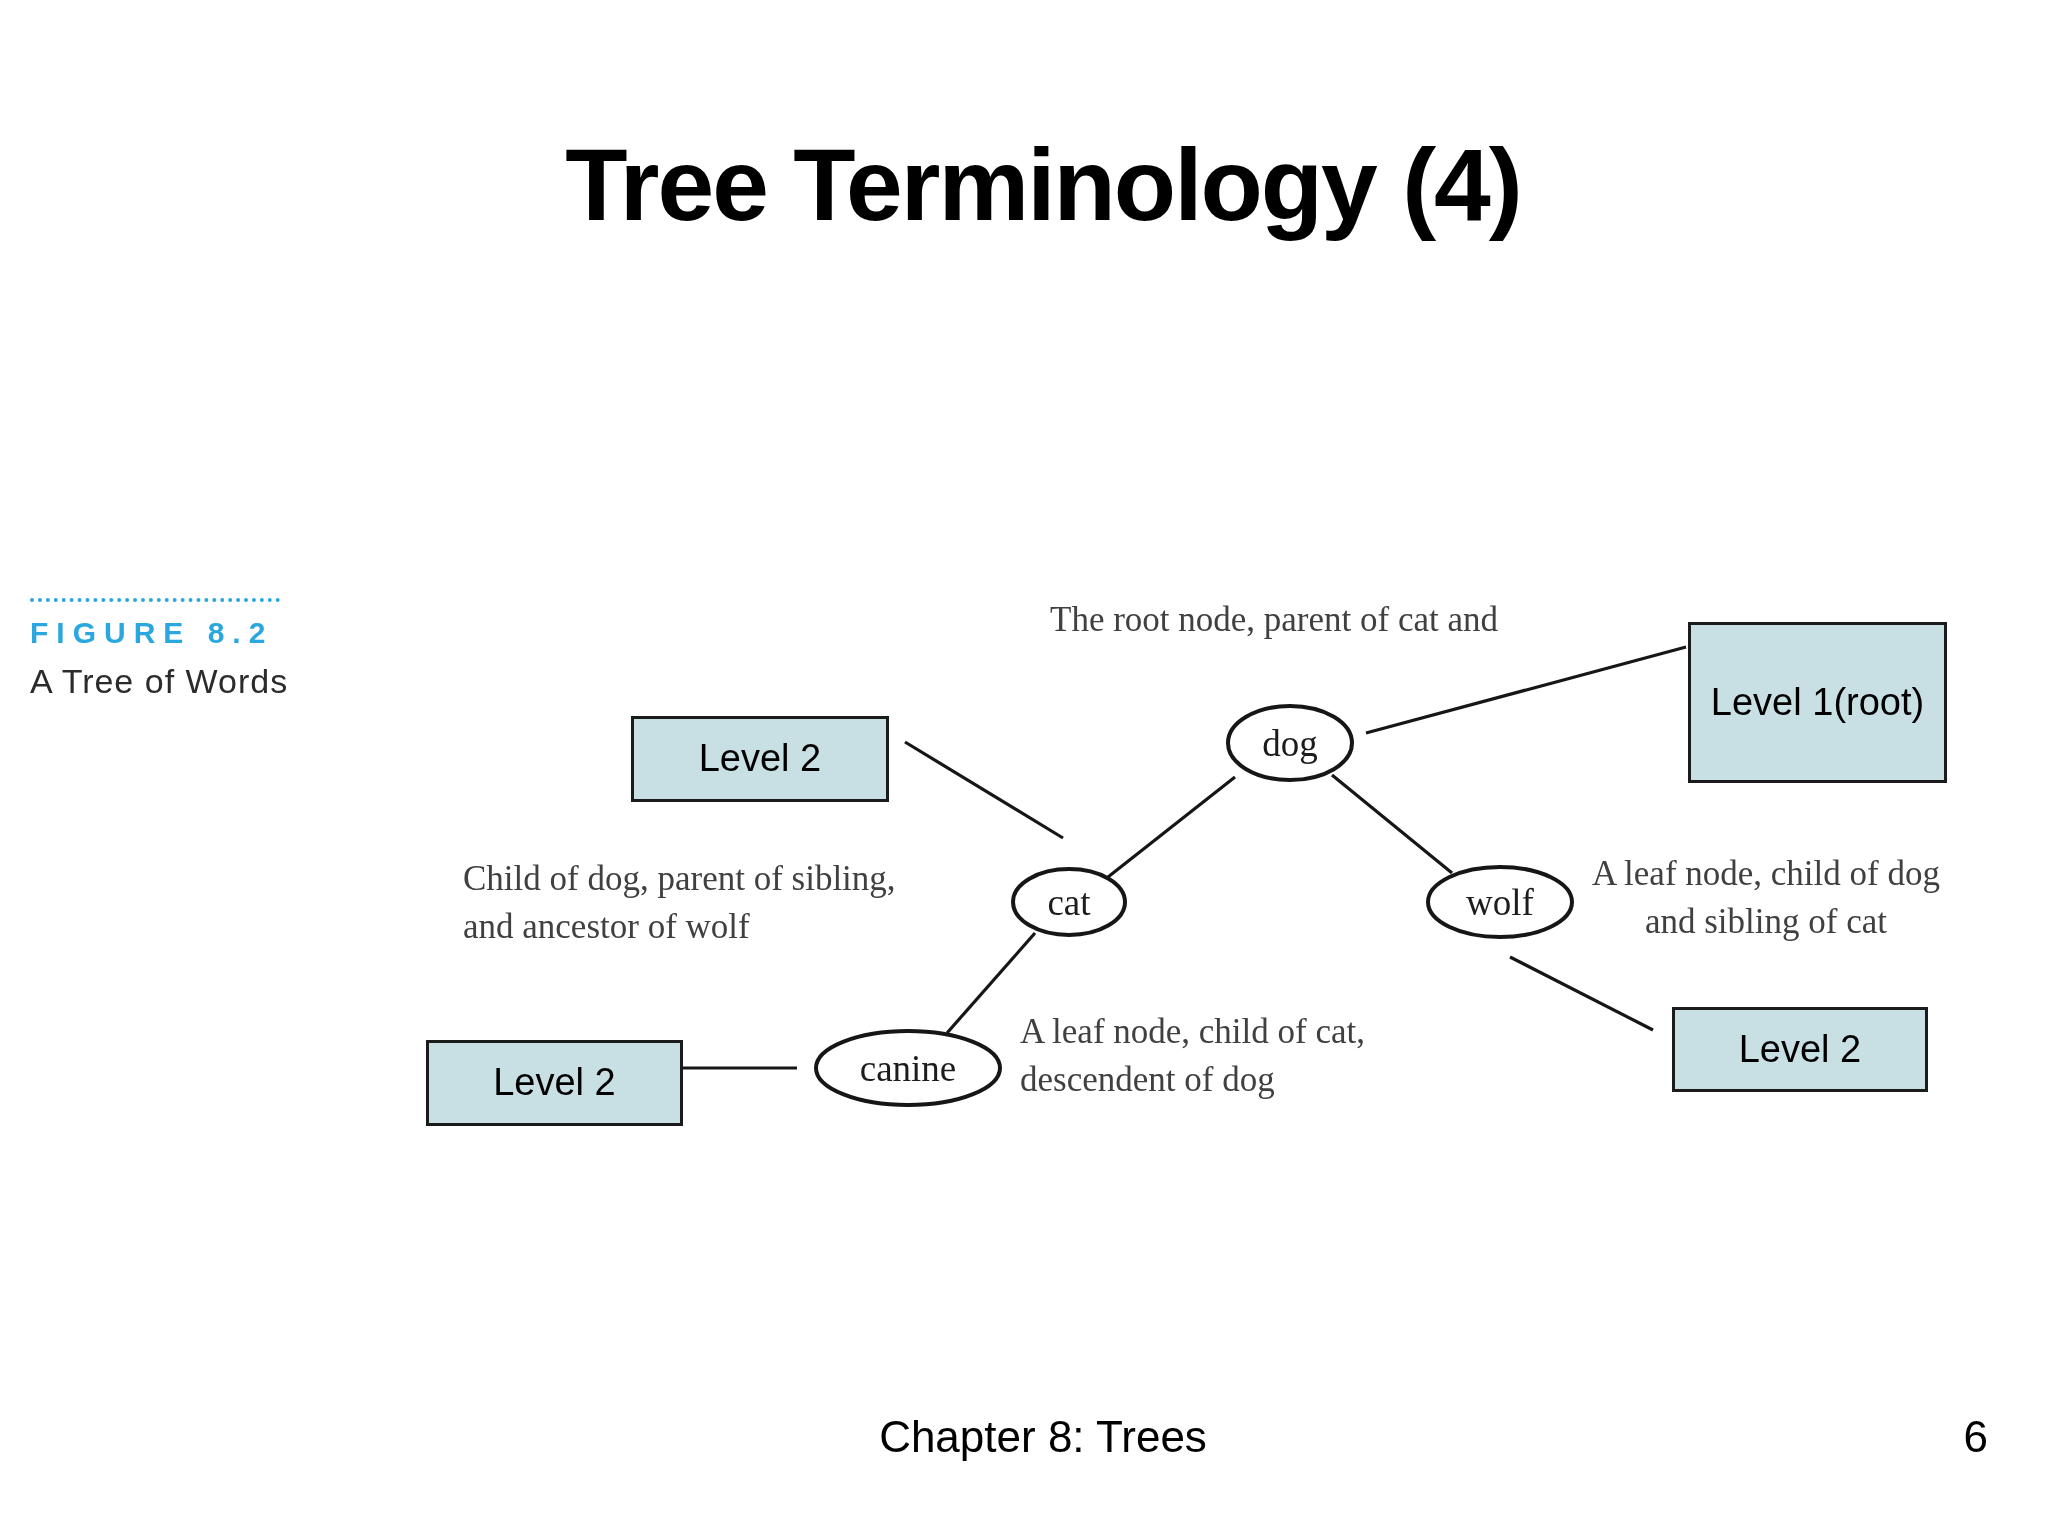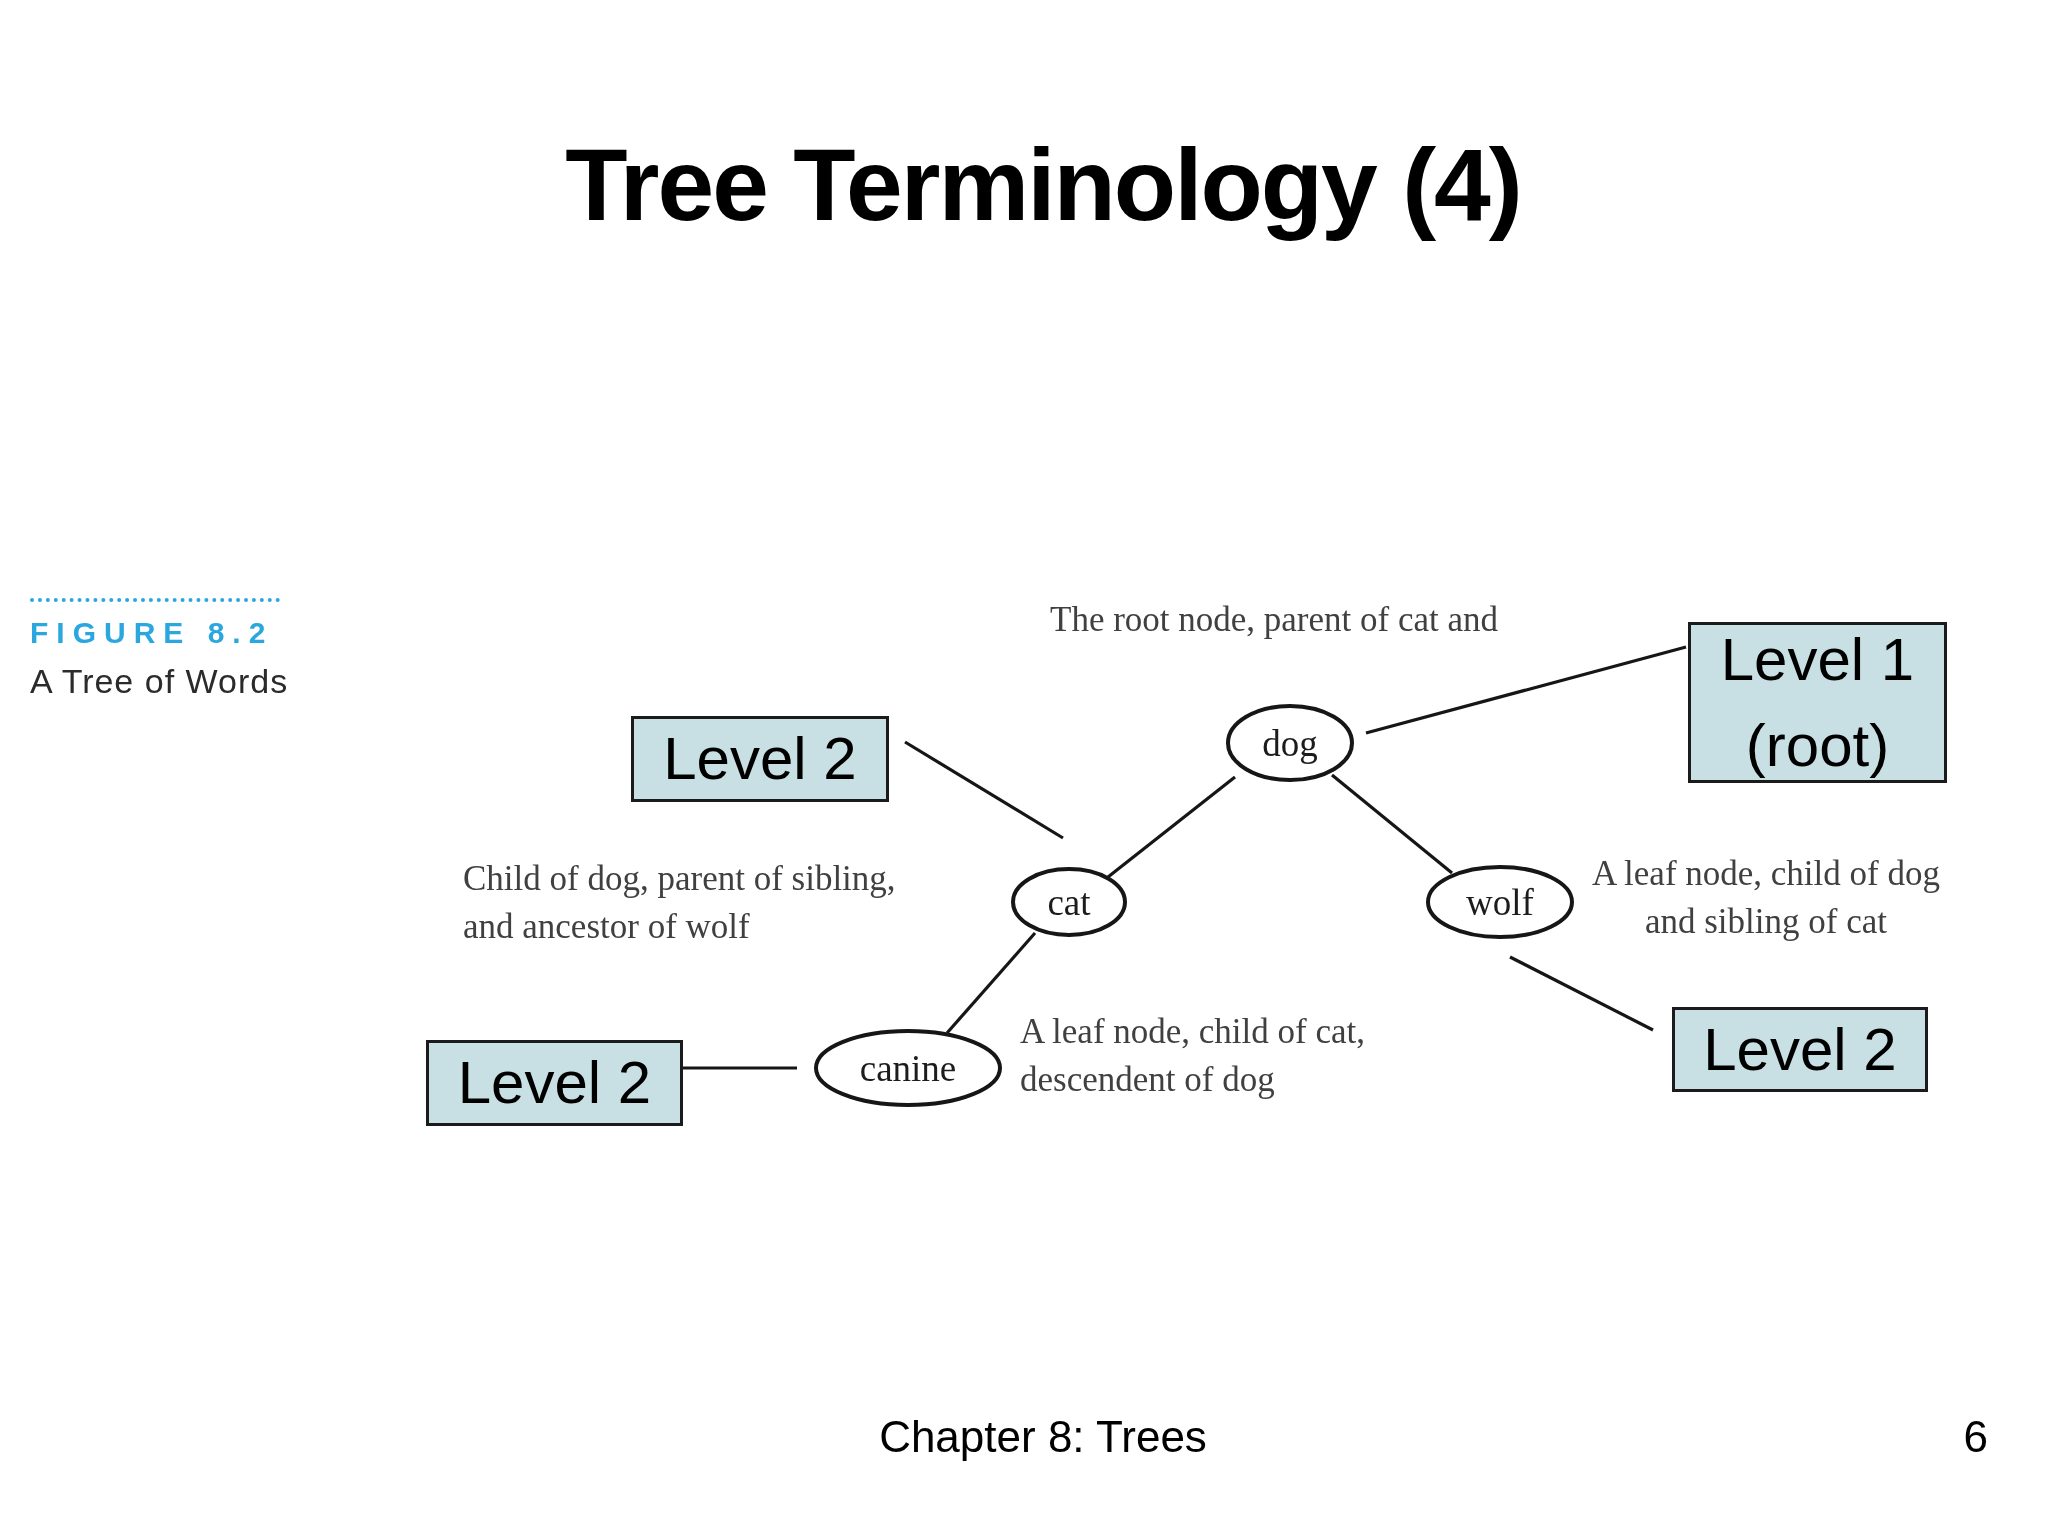--- a/index.html
+++ b/index.html
@@ -35,23 +35,23 @@
     font-family:"Liberation Serif",serif;
     font-size:37px;fill:#1c1c1c;
     text-anchor:middle;dominant-baseline:central;
   }
   
   .level-box{
     position:absolute;
     background:#c8e0e3;
     border:3px solid #1b1b1b;
     box-sizing:border-box;
-    display:flex;flex-direction:column;
+    display:flex;flex-direction:row;
     align-items:center;justify-content:center;
-    font-size:60px;color:#000;line-height:1.42;
+    font-size:38px;color:#000;line-height:1.42;
     text-align:left;
   }
   
   .note{
     position:absolute;
     font-family:"Liberation Serif",serif;
     font-size:35px;color:#404040;
     line-height:1.36;white-space:nowrap;
   }
   

